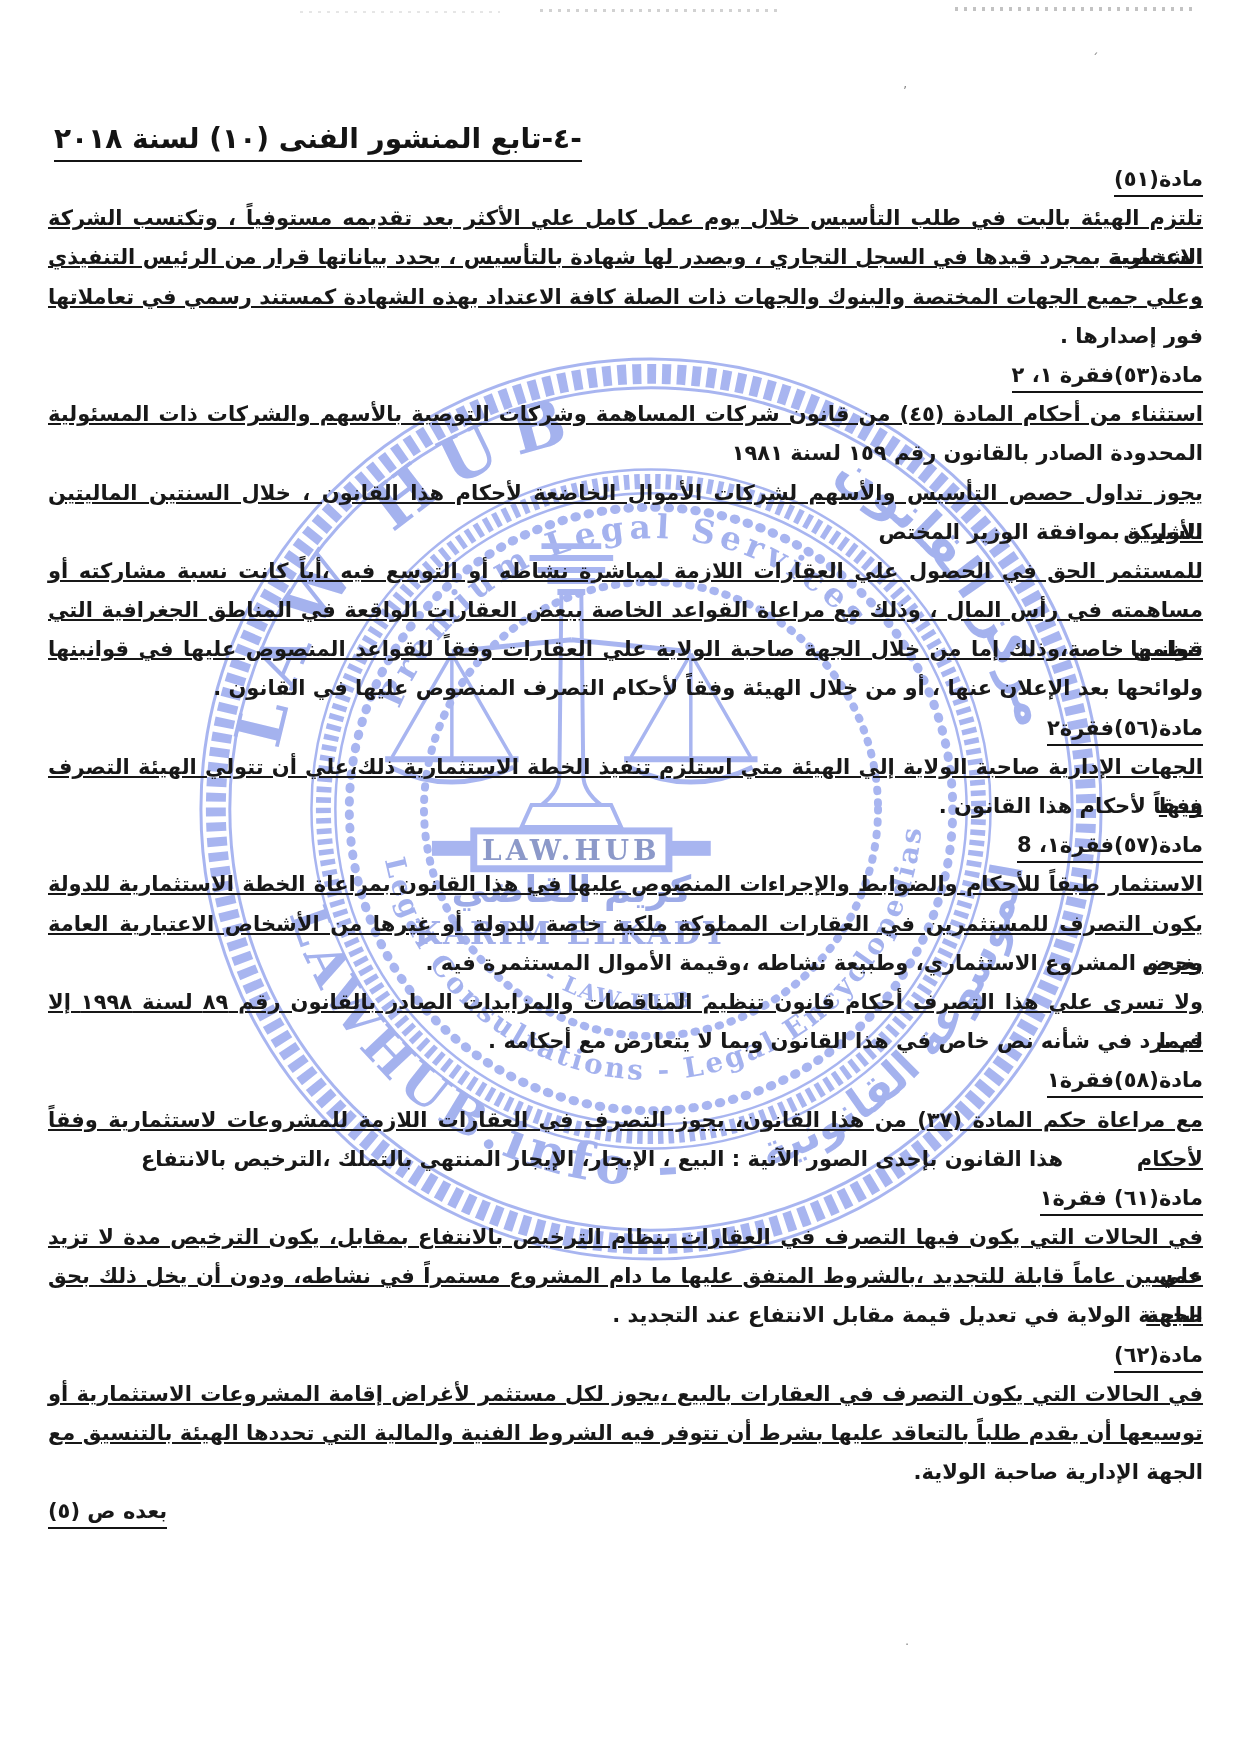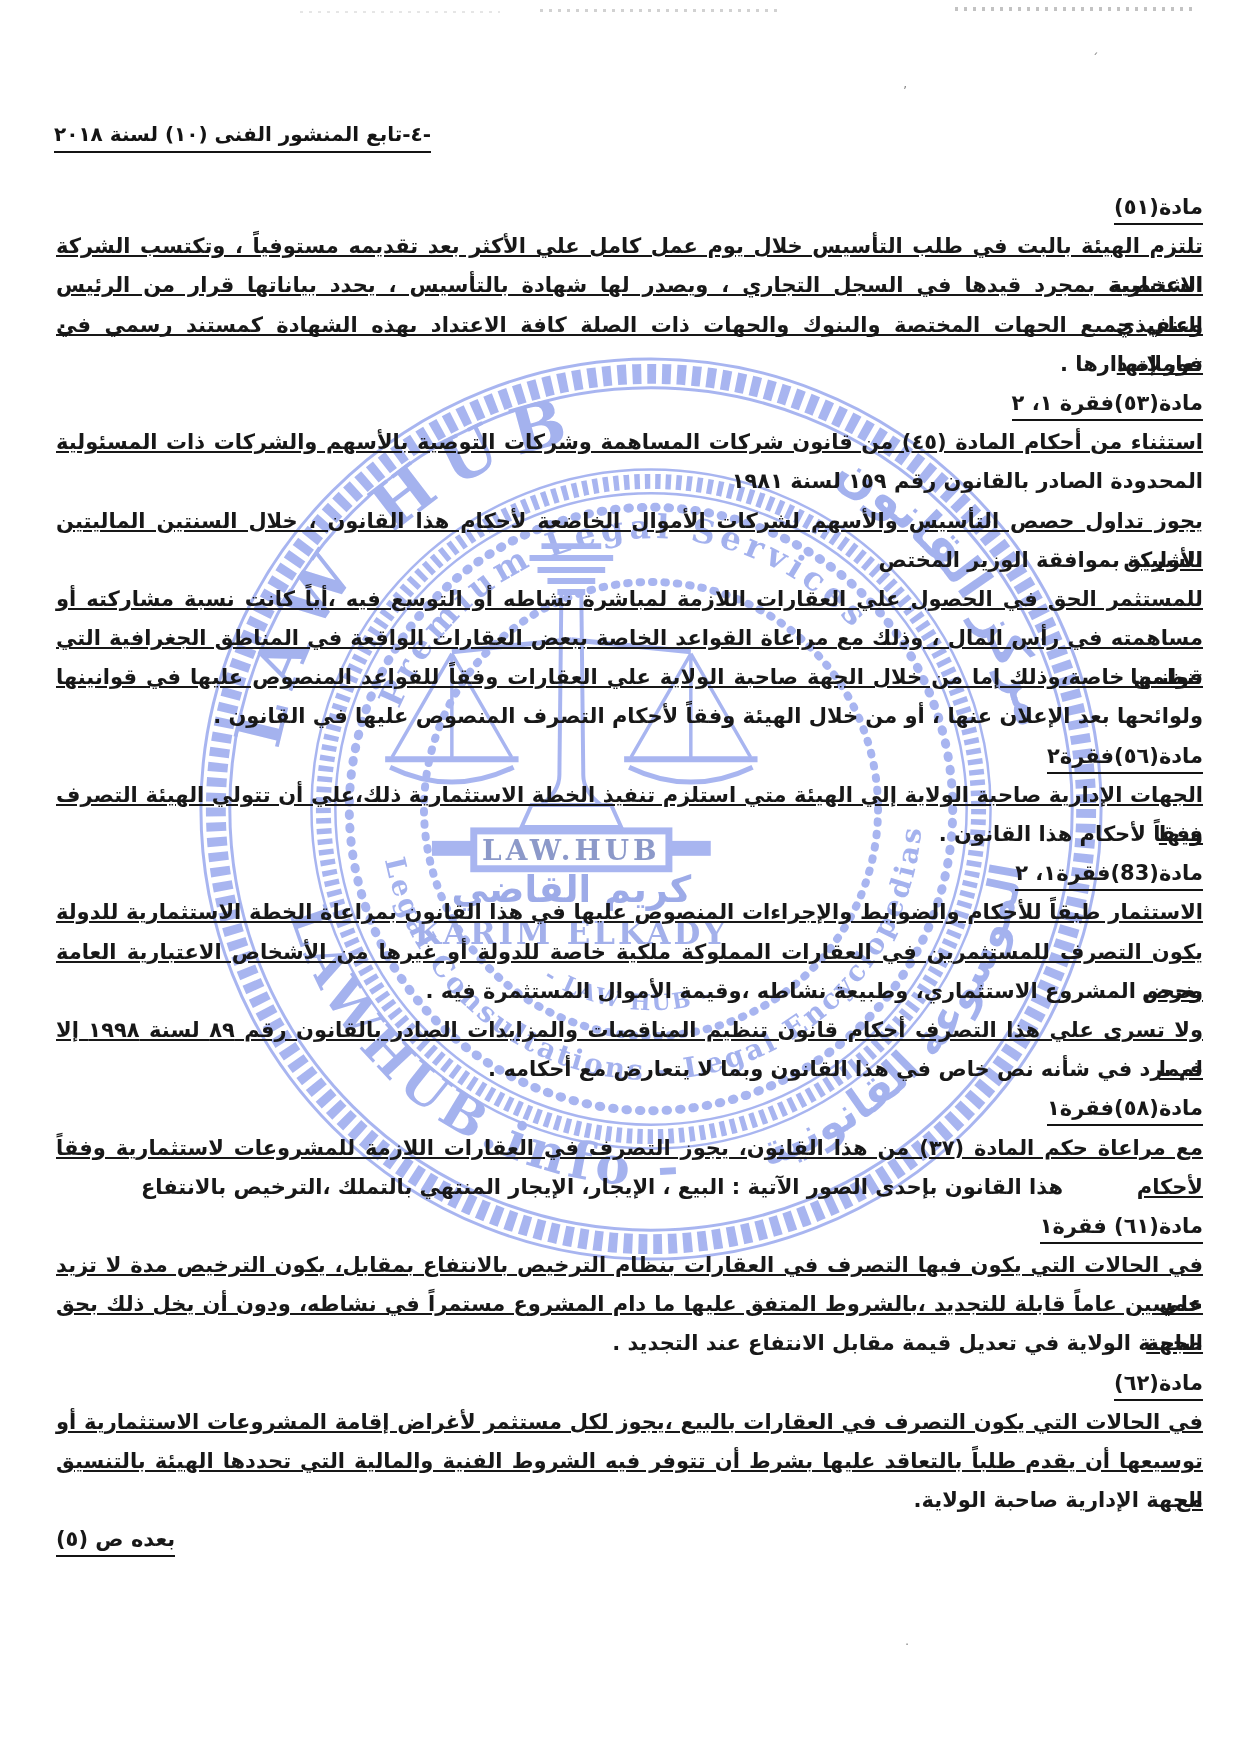--- a/index.html
+++ b/index.html
@@ -12,28 +12,27 @@
     font-family:"DejaVu Sans", sans-serif;
   }
   
   .noise{position:absolute;background:repeating-linear-gradient(90deg,#9a9a9a 0 3px,transparent 3px 9px);opacity:.45;}
   .speck{position:absolute;color:#8a8a8a;font-size:13px;line-height:1;}
   
   .stamp{position:absolute;left:183px;top:341px;width:936px;height:936px;z-index:1;opacity:.85;}
   
   .header{
     position:absolute;left:54px;top:122px;z-index:2;
-    direction:rtl;font-weight:bold;font-size:20px;color:#141414;
+    direction:rtl;font-weight:bold;font-size:28px;color:#141414;
     border-bottom:2.5px solid #141414;padding-bottom:5px;
     white-space:nowrap;
   }
   .lines{
-    position:absolute;left:56px;right:38px;top:160px;z-index:2;
+    position:absolute;left:48px;right:38px;top:160px;z-index:2;
     direction:rtl;
-    margin-top:28px;
   }
   .ln{
     height:39.2px;line-height:39.2px;
     font-weight:bold;font-size:21px;color:#181818;
     direction:rtl;
     white-space:nowrap;
   }
   .ln.j{text-align:justify;text-align-last:justify;white-space:normal;height:39.2px;overflow:visible;text-decoration:underline;}
   .ln.r{text-align:right;}
   .ln.l{text-align:left;}
@@ -129,21 +128,21 @@
       <div class="ln r">المحدودة الصادر بالقانون رقم ١٥٩ لسنة ١٩٨١</div>
       <div class="ln j">يجوز تداول حصص التأسيس والأسهم لشركات الأموال الخاضعة لأحكام هذا القانون ، خلال السنتين الماليتين الأوليين</div>
       <div class="ln r">للشركة بموافقة الوزير المختص</div>
       <div class="ln j">للمستثمر الحق في الحصول علي العقارات اللازمة لمباشرة نشاطه أو التوسع فيه ،أياً كانت نسبة مشاركته أو</div>
       <div class="ln j">مساهمته في رأس المال ، وذلك مع مراعاة القواعد الخاصة ببعض العقارات الواقعة في المناطق الجغرافية التي تنظمها</div>
       <div class="ln j">قوانين خاصة،وذلك إما من خلال الجهة صاحبة الولاية علي العقارات وفقاً للقواعد المنصوص عليها في قوانينها</div>
       <div class="ln r">ولوائحها بعد الإعلان عنها ، أو من خلال الهيئة وفقاً لأحكام التصرف المنصوص عليها في القانون .</div>
       <div class="ln r"><span class="ul">مادة(٥٦)فقرة٢</span></div>
       <div class="ln j">الجهات الإدارية صاحبة الولاية إلي الهيئة متي استلزم تنفيذ الخطة الاستثمارية ذلك،علي أن تتولي الهيئة التصرف فيها</div>
       <div class="ln r">وفقاً لأحكام هذا القانون .</div>
-      <div class="ln r"><span class="ul">مادة(83)فقرة١، ٢</span></div>
+      <div class="ln r"><span class="ul">مادة(٥٧)فقرة١، 8</span></div>
       <div class="ln j">الاستثمار طبقاً للأحكام والضوابط والإجراءات المنصوص عليها في هذا القانون بمراعاة الخطة الاستثمارية للدولة</div>
       <div class="ln j">يكون التصرف للمستثمرين في العقارات المملوكة ملكية خاصة للدولة أو غيرها من الأشخاص الاعتبارية العامة بغرض</div>
       <div class="ln r">وحجم المشروع الاستثماري، وطبيعة نشاطه ،وقيمة الأموال المستثمرة فيه .</div>
       <div class="ln j">ولا تسرى علي هذا التصرف أحكام قانون تنظيم المناقصات والمزايدات الصادر بالقانون رقم ٨٩ لسنة ١٩٩٨ إلا فيما</div>
       <div class="ln r">لم يرد في شأنه نص خاص في هذا القانون وبما لا يتعارض مع أحكامه .</div>
       <div class="ln r"><span class="ul">مادة(٥٨)فقرة١</span></div>
       <div class="ln j">مع مراعاة حكم المادة (٣٧) من هذا القانون، يجوز التصرف في العقارات اللازمة للمشروعات لاستثمارية وفقاً لأحكام</div>
       <div class="ln r" style="padding-right: 140px;">هذا القانون بإحدى الصور الآتية : البيع ، الإيجار، الإيجار المنتهي بالتملك ،الترخيص بالانتفاع</div>
       <div class="ln r"><span class="ul">مادة(٦١) فقرة١</span></div>
       <div class="ln j">في الحالات التي يكون فيها التصرف في العقارات بنظام الترخيص بالانتفاع بمقابل، يكون الترخيص مدة لا تزيد علي</div>

